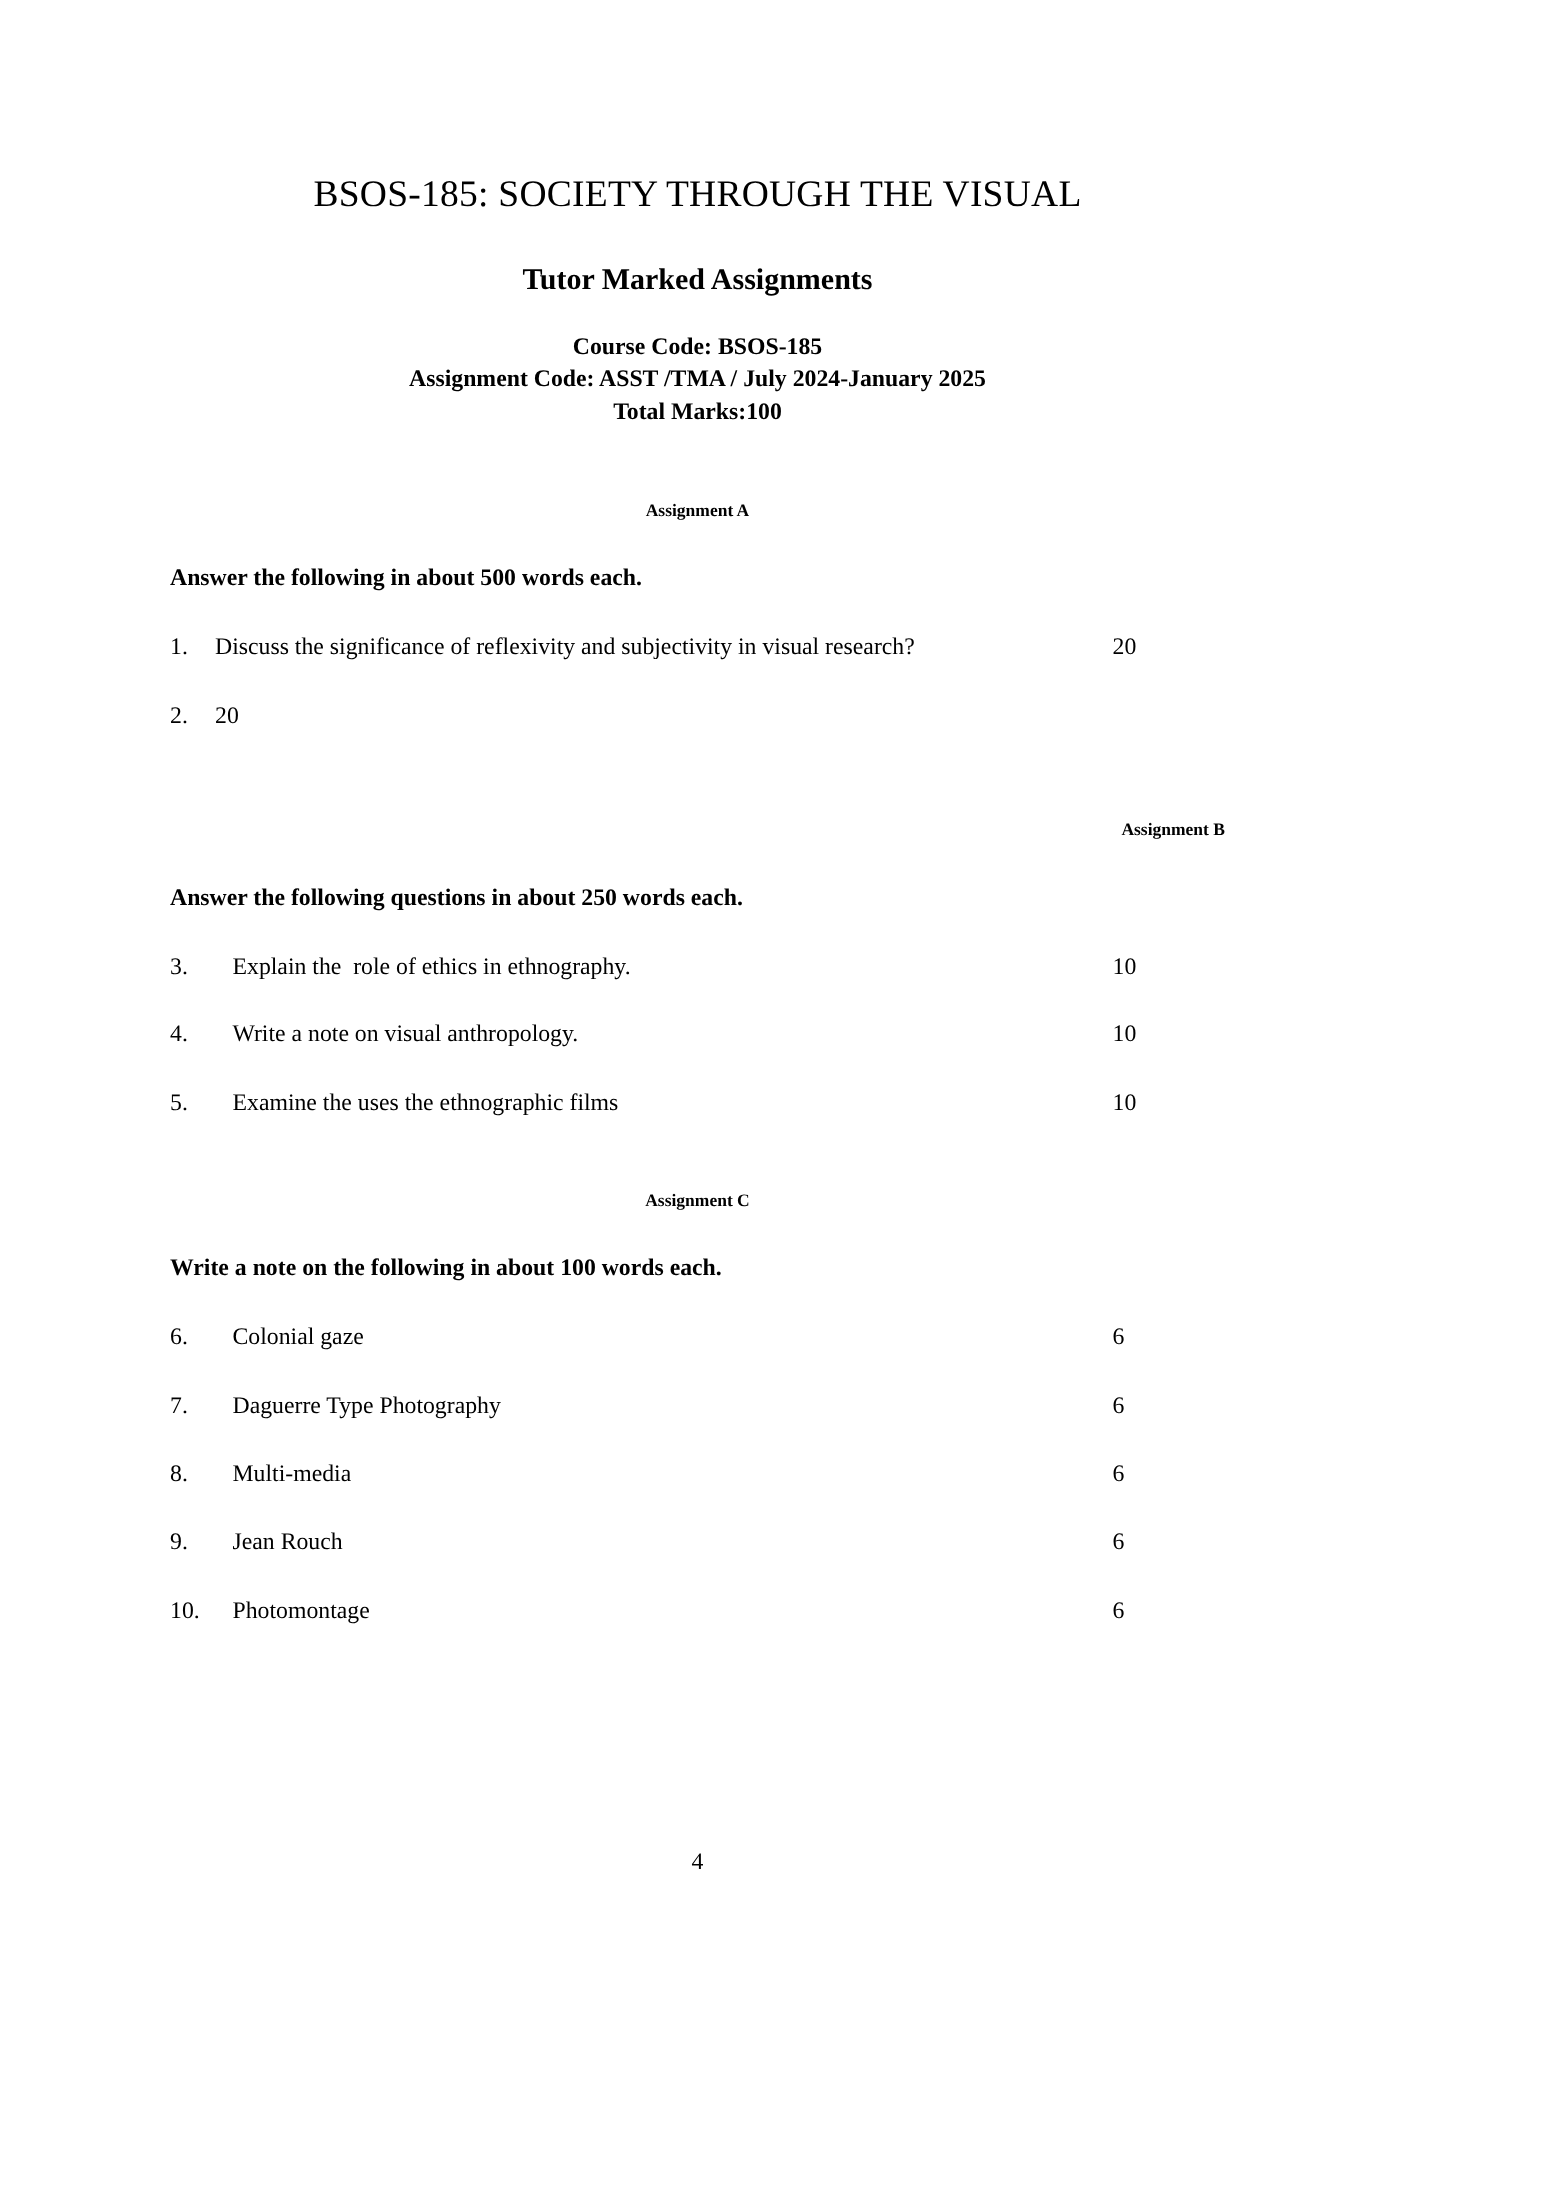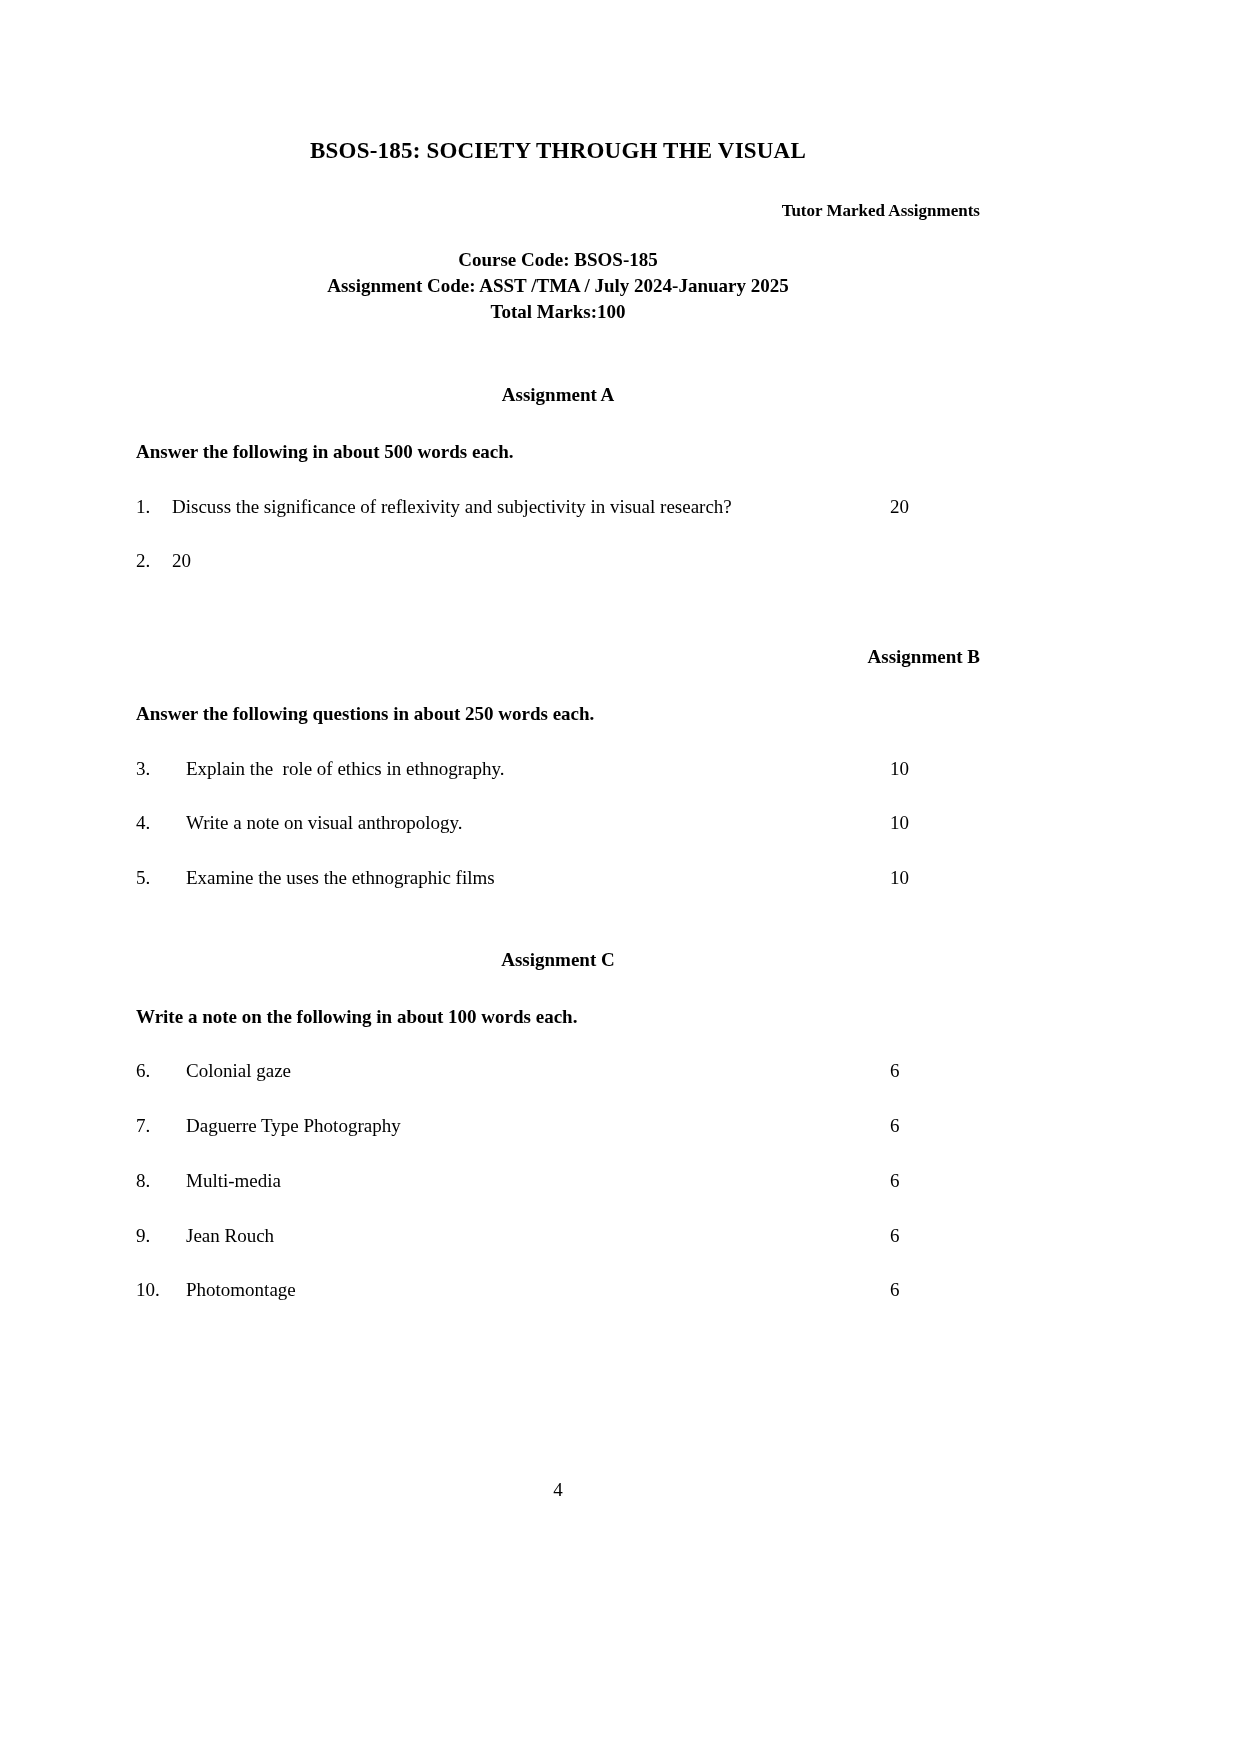--- a/index.html
+++ b/index.html
@@ -14,41 +14,41 @@
     margin: 0 auto;
     background: #ffffff;
     box-sizing: border-box;
     padding: 137px 261px 0 136px;
     font-family: "Liberation Serif", "DejaVu Serif", serif;
     color: #000000;
     font-size: 19px;
     line-height: 1.25;
   }
   .doc-title {
-    font-size: 23px;
-    font-weight: bold;
+    font-size: 30px;
+    font-weight: normal;
     text-align: center;
     margin: 0;
     letter-spacing: 0.2px;
   }
   .doc-subtitle {
-    font-size: 17px;
+    font-size: 24px;
     font-weight: bold;
-    text-align: right;
+    text-align: center;
     margin: 34px 0 0 0;
   }
   .meta-block {
     margin-top: 26px;
     text-align: center;
     font-weight: bold;
     font-size: 19px;
     line-height: 26px;
   }
   .section-heading {
-    font-size: 19px;
+    font-size: 14px;
     font-weight: bold;
     text-align: center;
     margin: 0;
   }
   .heading-a { margin-top: 58px; }
   .heading-b { margin-top: 72px; text-align: right; }
   .heading-c { margin-top: 58px; }
   .instruction {
     font-weight: bold;
     margin: 33px 0 0 0;

